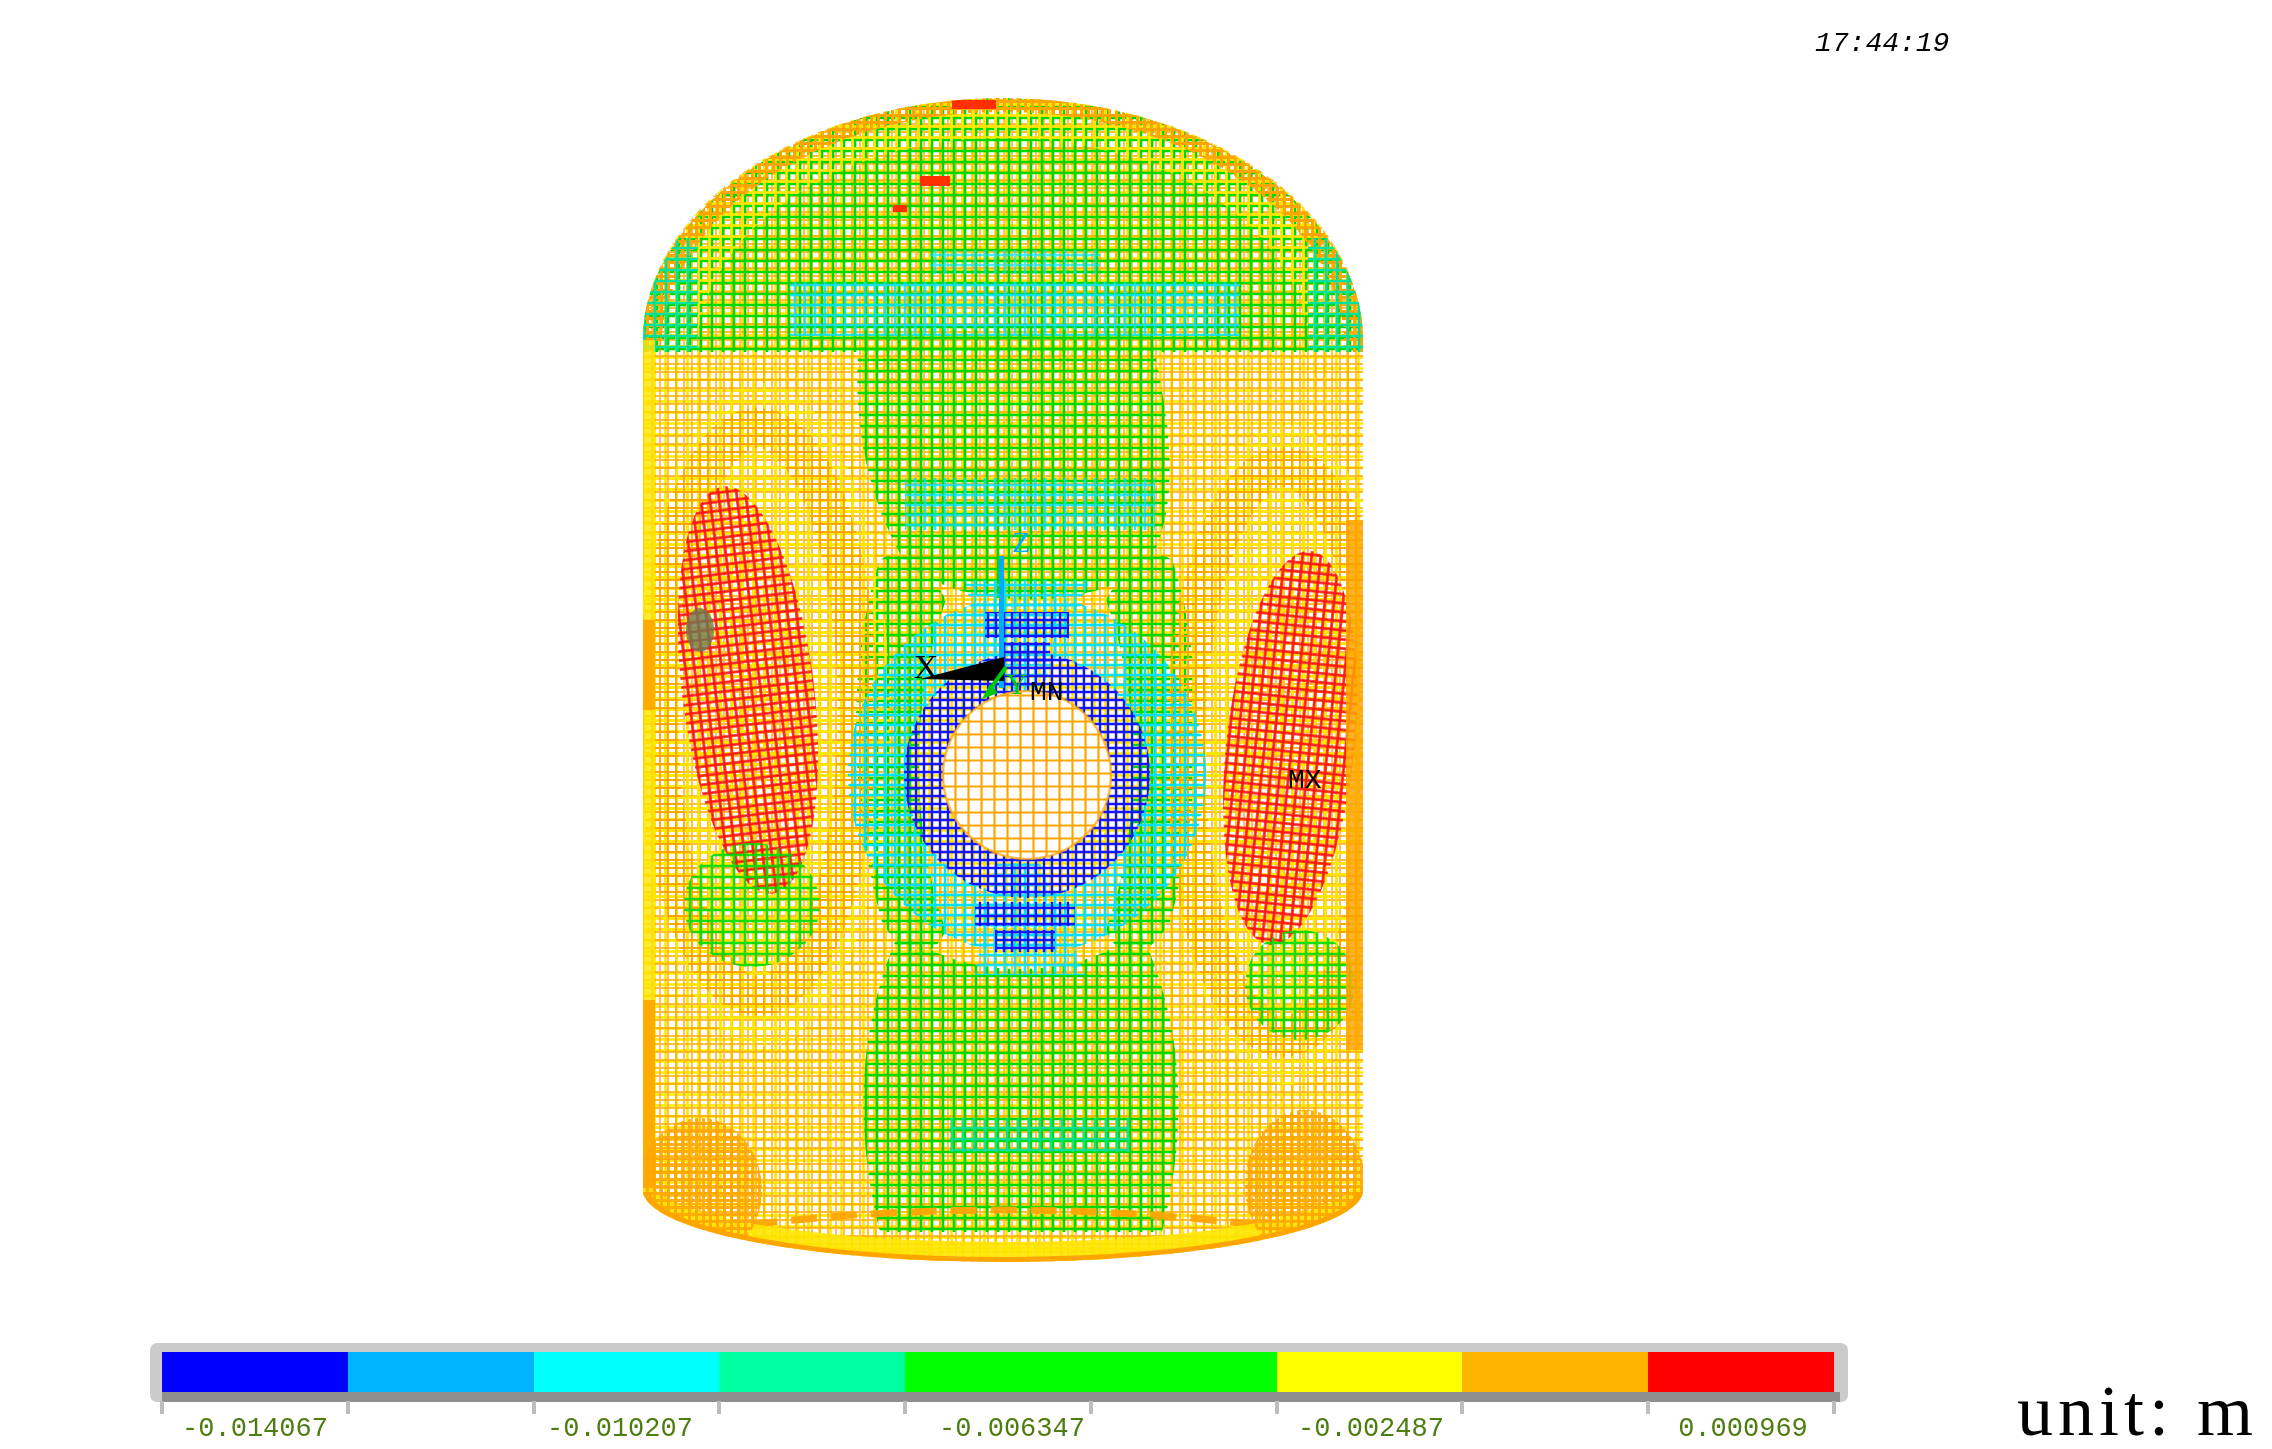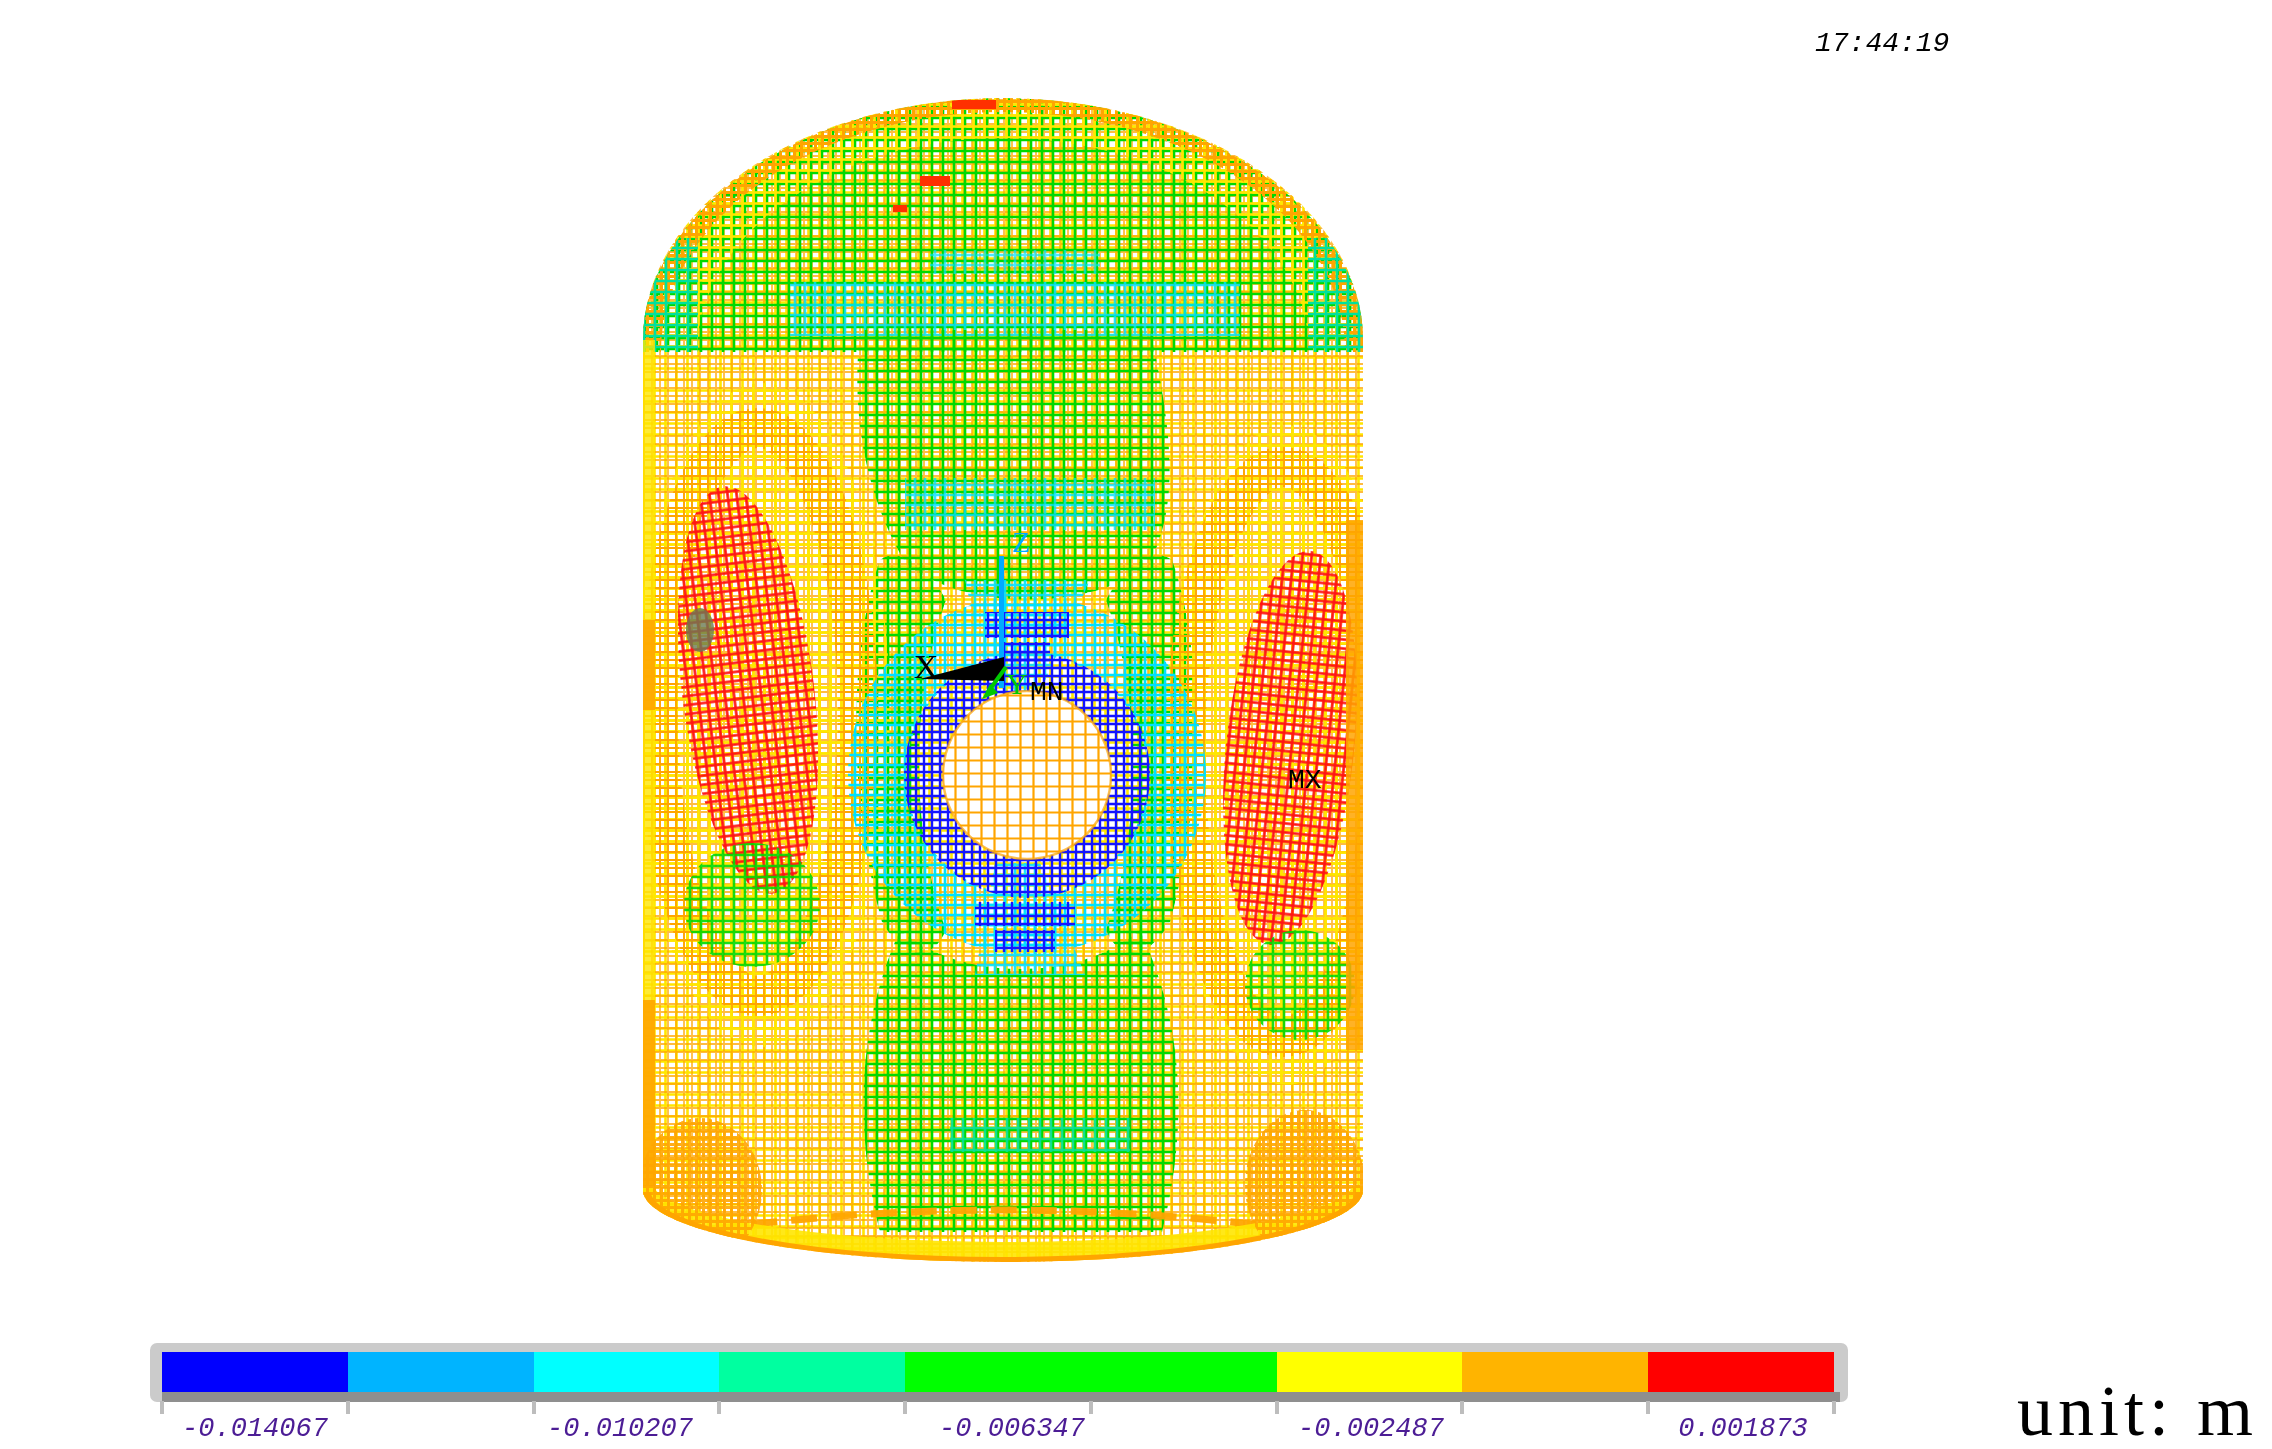--- a/index.html
+++ b/index.html
@@ -9,21 +9,21 @@
     color:#000;white-space:pre;}
   #clock{position:absolute;left:1815px;top:28px;font-size:28px;color:#000;white-space:pre;font-style:italic;}
   #model-svg{position:absolute;left:0;top:0;}
   
   #legend-frame{position:absolute;left:150px;top:1343px;width:1698px;height:59px;
     background:#cbcbcb;border-radius:7px;}
   #legend-shadow{position:absolute;left:12px;top:49px;width:1678px;height:10px;background:#8f8f8f;}
   #legend-bar{position:absolute;left:12px;top:9px;width:1672px;height:40px;display:flex;}
   #legend-bar .seg{flex:1 1 0;height:100%;}
   .tick{position:absolute;top:1401px;width:4px;height:13px;background:#bdbdbd;}
-  .legend-label{position:absolute;top:1414px;width:200px;text-align:center;font-size:27px;color:#4c1d95;font-style:italic;}
+  .legend-label{position:absolute;top:1414px;width:200px;text-align:center;font-size:27px;color:#4d7c0f;}
   #unit-label{position:absolute;right:14px;top:1370px;font-size:72px;letter-spacing:5px;color:#000;
     font-family:"Liberation Serif","DejaVu Serif",serif;}
   svg text.mn{font-family:"Liberation Mono","DejaVu Sans Mono",monospace;font-size:28px;fill:#000;}
   svg text.ax{font-family:"Liberation Serif","DejaVu Serif",serif;}
 </style>
 </head>
 <body>
 
 <div id="viewport">
 
@@ -175,16 +175,16 @@
       <div class="tick" style="left: 1088.89px;"></div>
       <div class="tick" style="left: 1274.67px;"></div>
       <div class="tick" style="left: 1460.44px;"></div>
       <div class="tick" style="left: 1646.22px;"></div>
       <div class="tick" style="left: 1832px;"></div>
     </div>
   <span class="legend-label" style="left:155px">-0.014067</span>
   <span class="legend-label" style="left:520px">-0.010207</span>
   <span class="legend-label" style="left:912px">-0.006347</span>
   <span class="legend-label" style="left:1271px">-0.002487</span>
-  <span class="legend-label" style="left:1643px">0.001873</span>
+  <span class="legend-label" style="left:1643px">0.000969</span>
 
   <div id="unit-label">unit: m</div>
 </div>
 
 </body></html>

